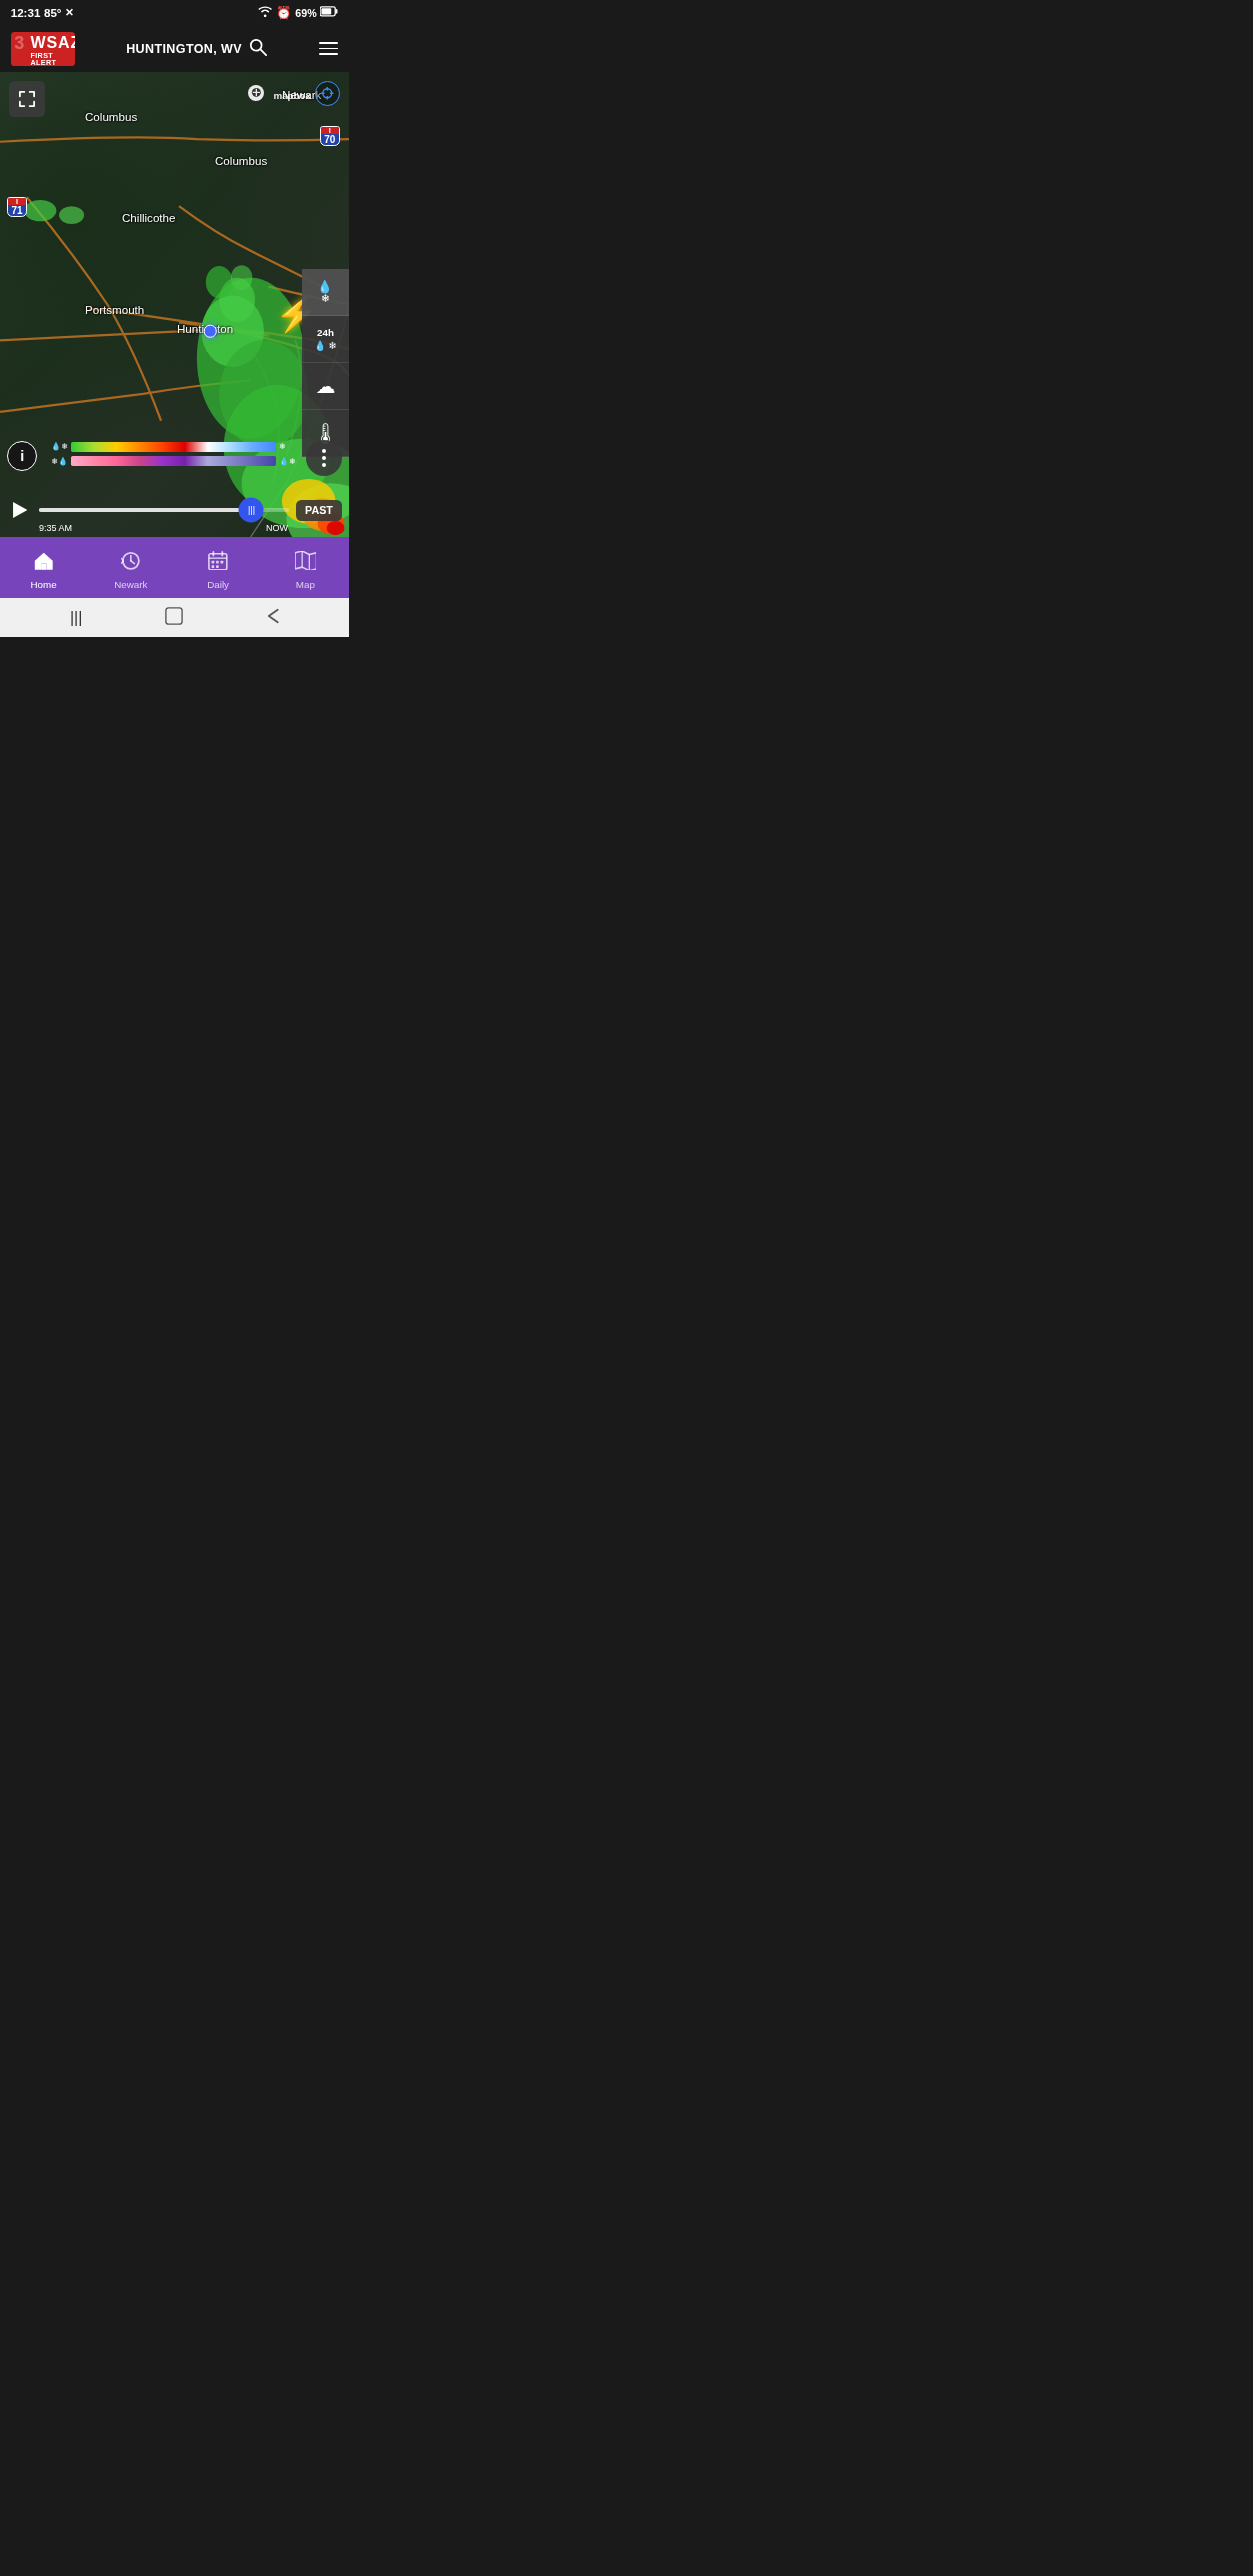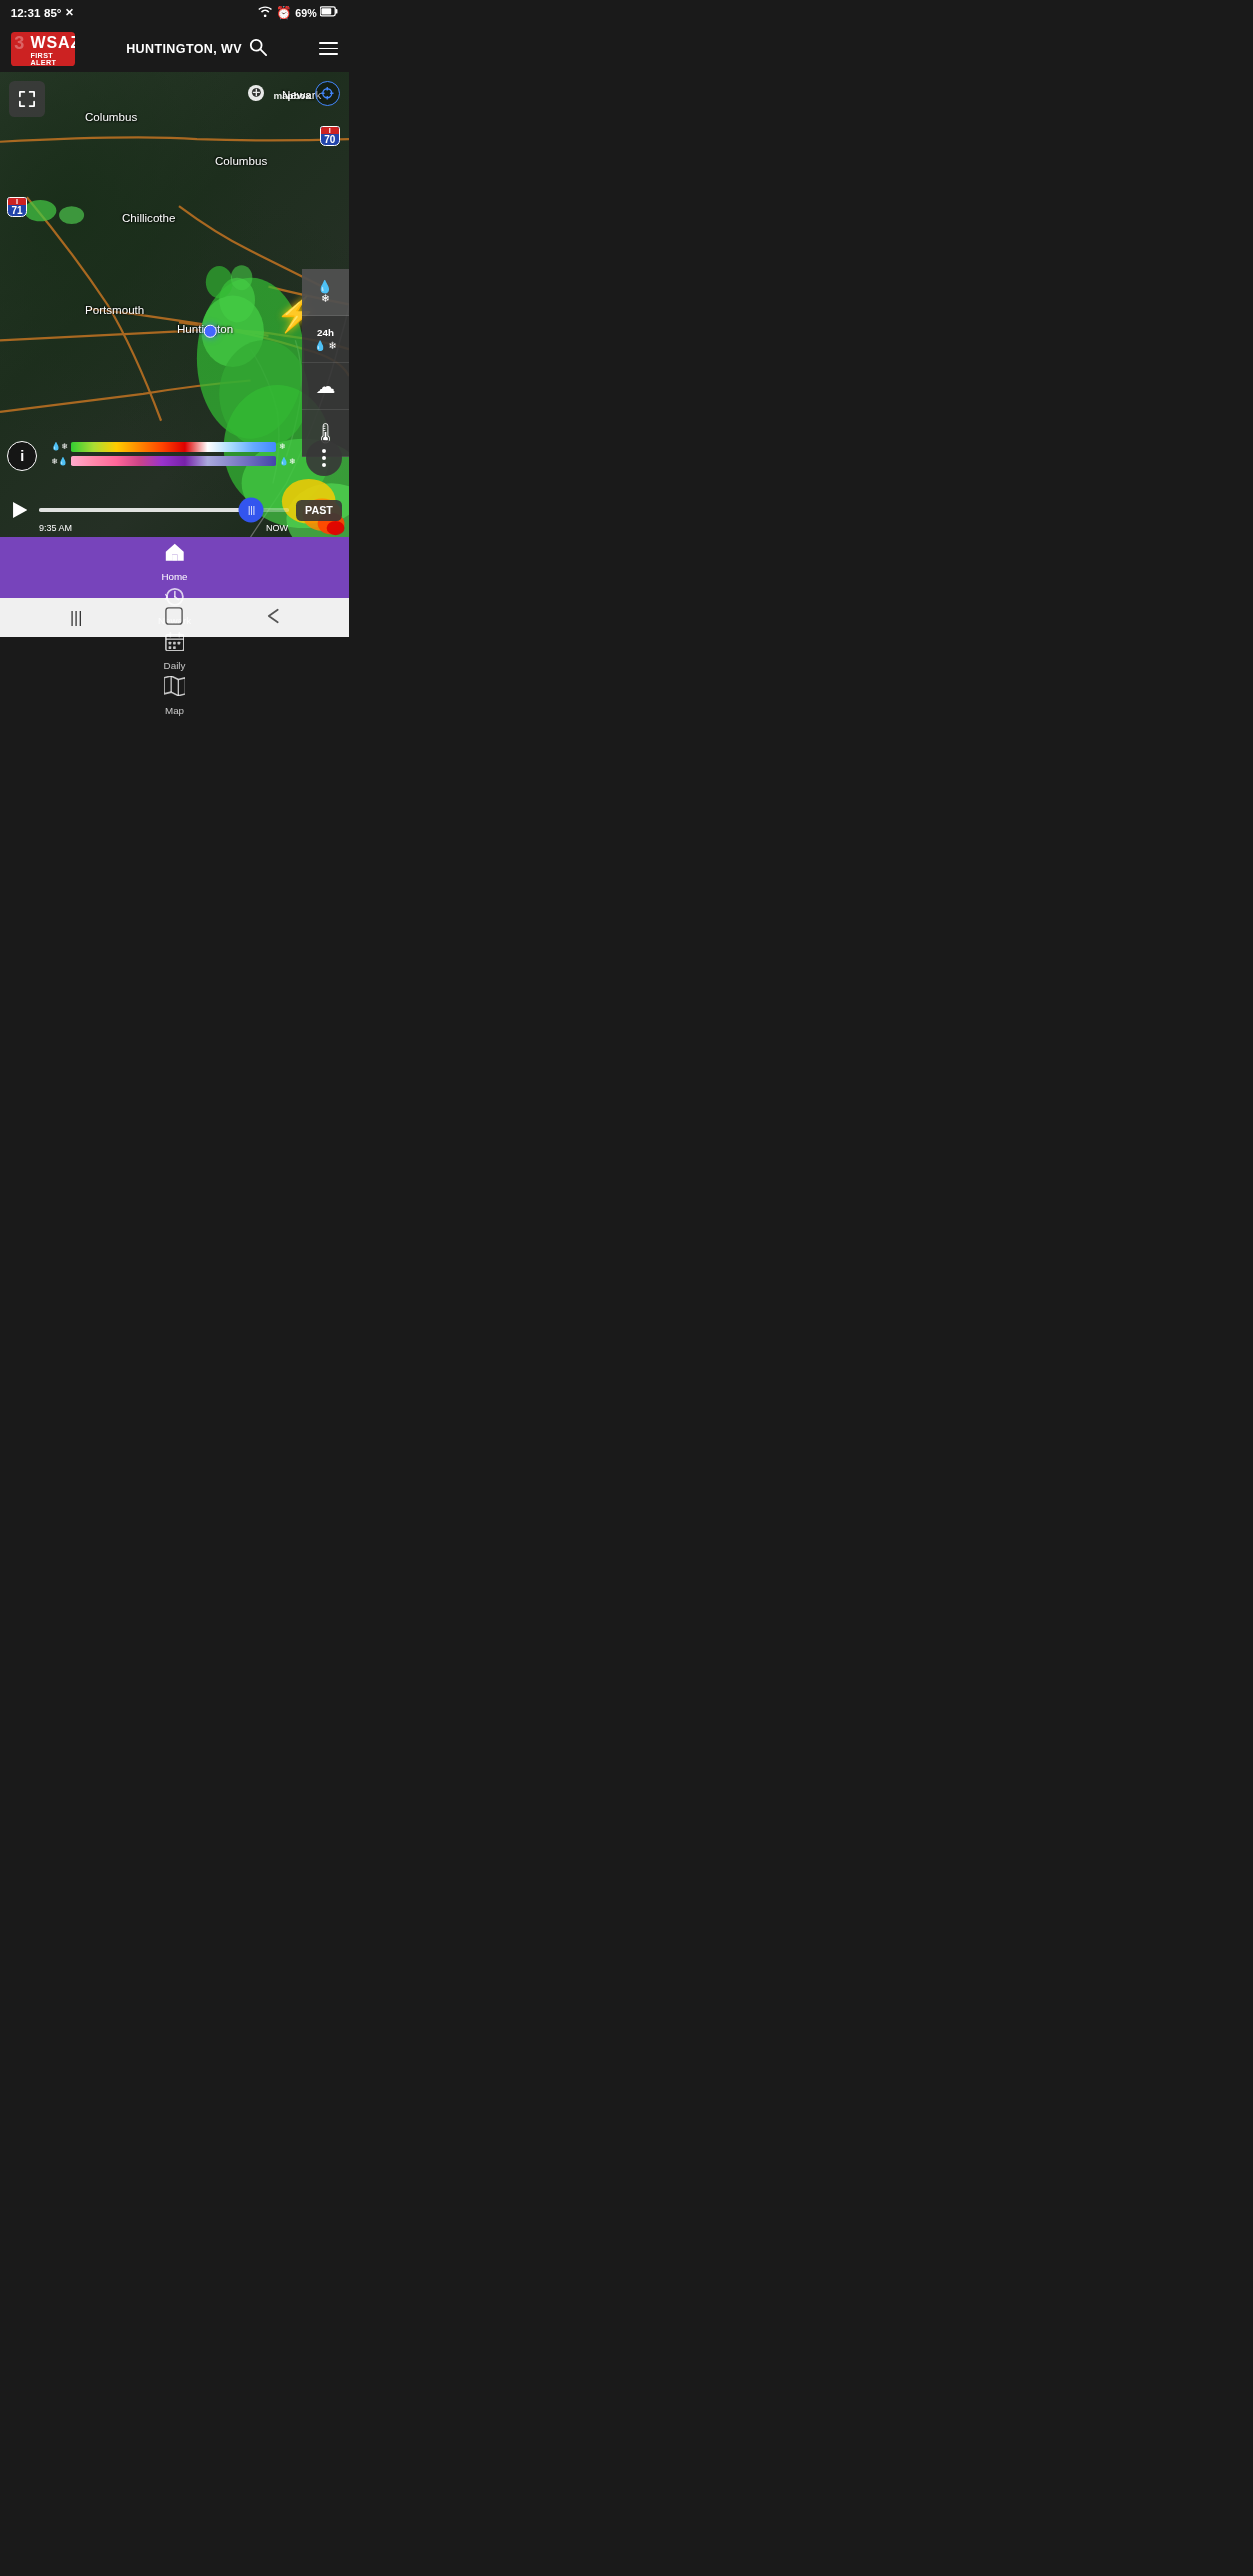--- a/index.html
+++ b/index.html
@@ -250,21 +250,20 @@
     .layer-btn.active {
       background: rgba(80, 80, 80, 0.95);
     }
 
     
     .bottom-nav {
       background: #7744bb;
       display: flex;
       align-items: center;
       height: 61px;
-      flex-direction: column;
     }
     .nav-item {
       flex: 1;
       display: flex;
       flex-direction: column;
       align-items: center;
       justify-content: center;
       gap: 3.6px;
       cursor: pointer;
       color: rgba(255,255,255,0.75);

